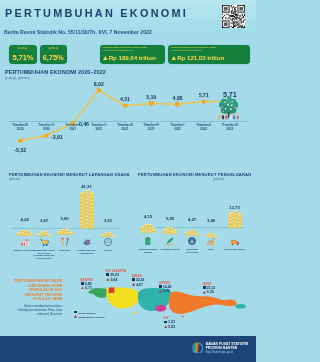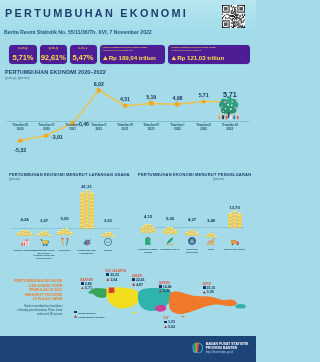--- a/index.html
+++ b/index.html
@@ -14,21 +14,21 @@
           color:#1d3f6e;letter-spacing:2.25px;line-height:11px;}
   .hdr-t2{position:absolute;left:5px;top:19.7px;font-size:10.9px;font-weight:bold;
           color:#1d3f6e;letter-spacing:2.1px;line-height:11px;}
   .hdr-sub{position:absolute;left:4px;top:29.4px;font-size:5.15px;font-weight:bold;
            color:#20577d;letter-spacing:0px;white-space:nowrap;}
   .qr{position:absolute;left:222px;top:5px;width:23px;height:23px;background:#fff;padding:0;}
 
   
   .badges{position:absolute;left:0;top:0px;width:256px;height:72px;}
   .bdg{position:absolute;top:44.5px;height:19.5px;border-radius:3.4px;
-       background:#4c1d95;box-shadow:0 0 0 0.7px #8fd4e4;box-sizing:border-box;overflow:hidden;}
+       background:#15803d;box-shadow:0 0 0 0.7px #8fd4e4;box-sizing:border-box;overflow:hidden;}
   .bdg .lbl{position:absolute;left:0;right:0;top:2.6px;text-align:center;font-size:2.7px;
             color:#f2c64a;font-weight:bold;letter-spacing:0.25px;line-height:3.1px;}
   .bdg .val{position:absolute;left:0;right:0;bottom:2.0px;text-align:center;font-size:7.6px;
             color:#ffd94a;font-weight:bold;letter-spacing:-0.1px;line-height:8px;}
   .bdg.wide .lbl{text-align:left;left:3.1px;right:2px;top:1.8px;font-size:1.95px;line-height:2.85px;letter-spacing:0.0px;white-space:nowrap;}
   .bdg.wide .val{text-align:left;left:3.5px;font-size:6.2px;bottom:2.2px;letter-spacing:-0.05px;}
   .tri{display:inline-block;width:4.6px;height:4.0px;margin-right:1.1px;vertical-align:-0.2px;
        background:#f5d44e;clip-path:polygon(50% 0%,100% 100%,0% 100%);}
 
   
@@ -312,25 +312,21 @@
         </svg></div>
   </div>
 
   <div class="badges" id="badgestrip">
       <div class="bdg" style="left: 9px; width: 28px;">
         <div class="lbl">y-on-y</div>
         <div class="val">5,71%</div>
       </div>
       <div class="bdg" style="left: 39.5px; width: 27.5px;">
         <div class="lbl">q-to-q</div>
-        <div class="val">92,61%</div>
-      </div>
-      <div class="bdg" style="left: 69.5px; width: 27px;">
-        <div class="lbl">c-to-c</div>
-        <div class="val">5,47%</div>
+        <div class="val">6,75%</div>
       </div>
       <div class="bdg wide" style="left: 99.5px; width: 65.3px;">
         <div class="lbl">
           <div>PRODUK DOMESTIK REGIONAL BRUTO (PDRB)</div>
           <div>ATAS DASAR HARGA BERLAKU</div>
         </div>
         <div class="val"><span class="tri"></span>Rp 189,04 triliun</div>
       </div>
       <div class="bdg wide" style="left: 168px; width: 81.5px;">
         <div class="lbl">

